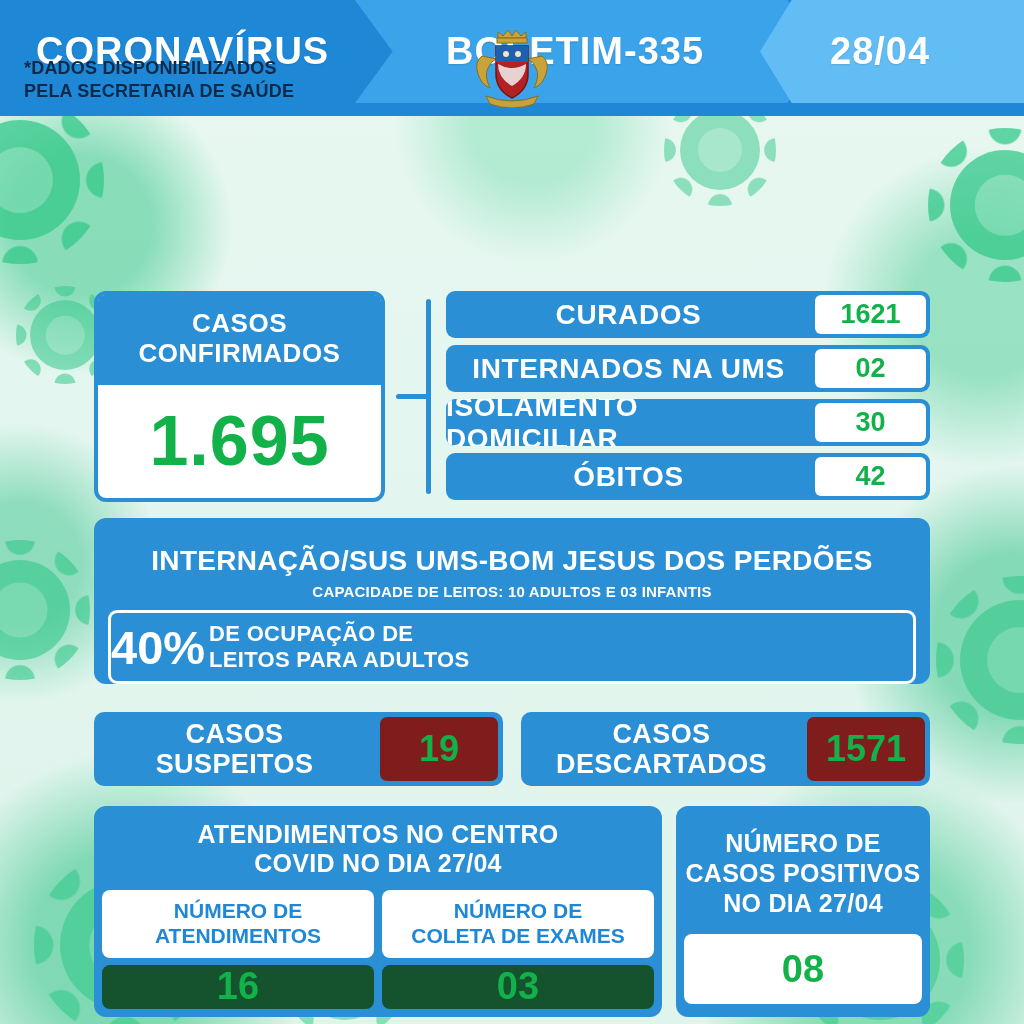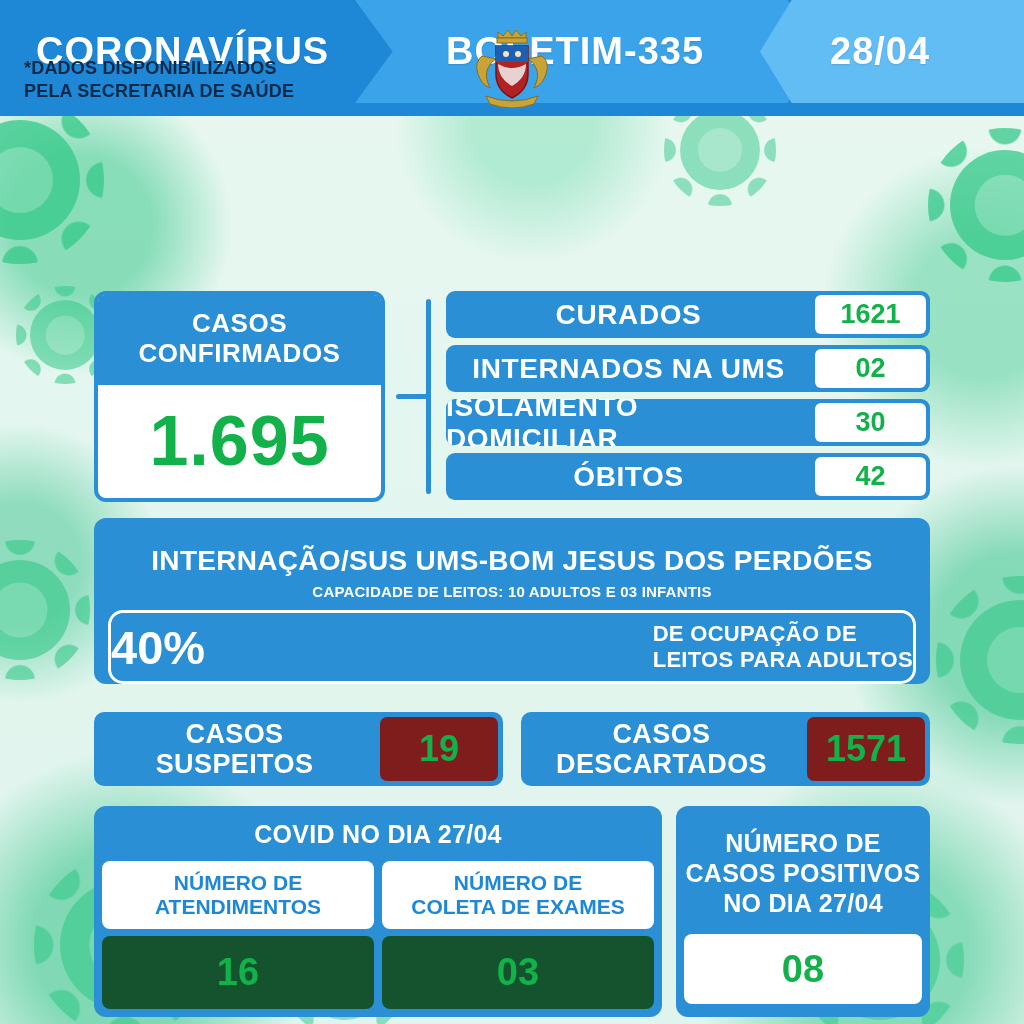--- a/index.html
+++ b/index.html
@@ -239,24 +239,24 @@
     font-size: 15px;
     font-weight: bold;
     text-align: center;
     margin-top: 6px;
     letter-spacing: 0.2px;
   }
   .internacao-inner {
     margin-top: 10px;
     height: 74px;
     border: 3px solid #ffffff;
-    border-radius: 15px;
-    display: flex;
-    align-items: center;
-    justify-content: space-between;
+    border-radius: 9px;
+    display: flex;
+    align-items: center;
+    justify-content: flex-start;
     gap: 4px;
     box-sizing: border-box;
   }
   .occ-pct {
     color: #ffffff;
     font-size: 47px;
     font-weight: bold;
   }
   .occ-text {
     color: #ffffff;
@@ -513,20 +513,21 @@
           </div>
         </div>
         <div class="pill-value">1571</div>
       </div>
     </div>
 
     <div class="bottom-row">
 
       <div class="panel-left">
         <div class="panel-left-title">
+          <div>ATENDIMENTOS NO CENTRO</div>
           <div>COVID NO DIA 27/04</div>
         </div>
         <div class="panel-cols">
           <div class="col-card">
             <div class="col-head">
               <div>
                 <div>NÚMERO DE</div>
                 <div>ATENDIMENTOS</div>
               </div>
             </div>

